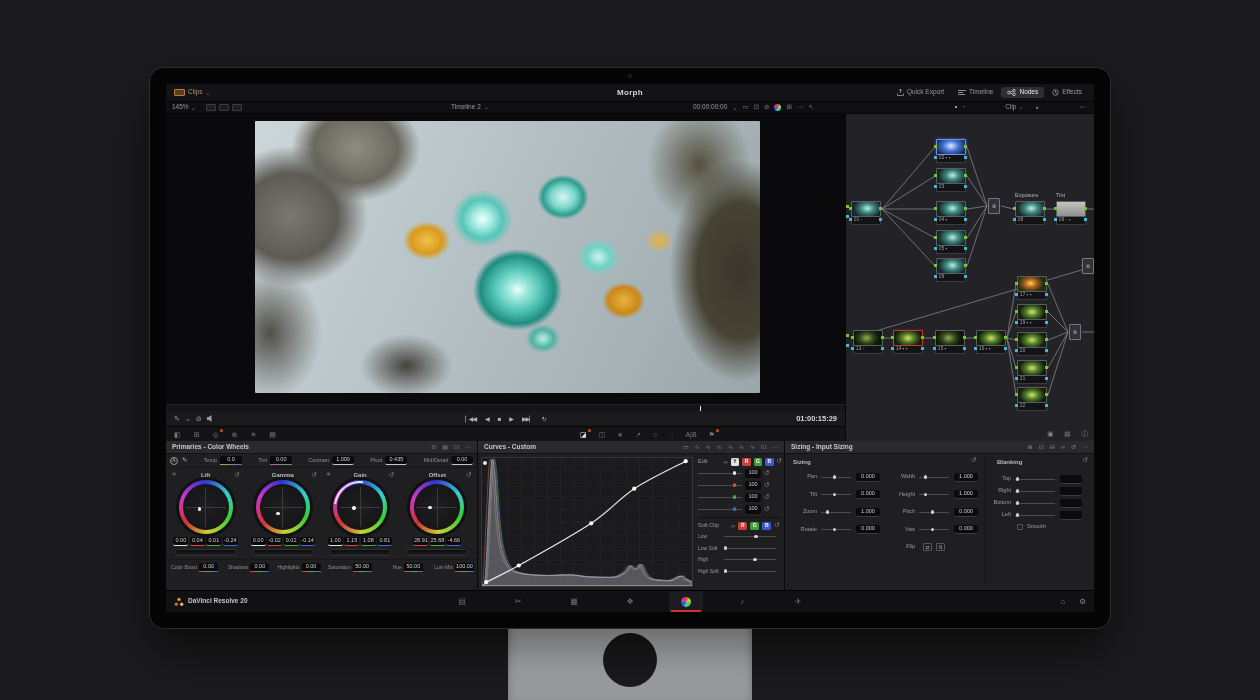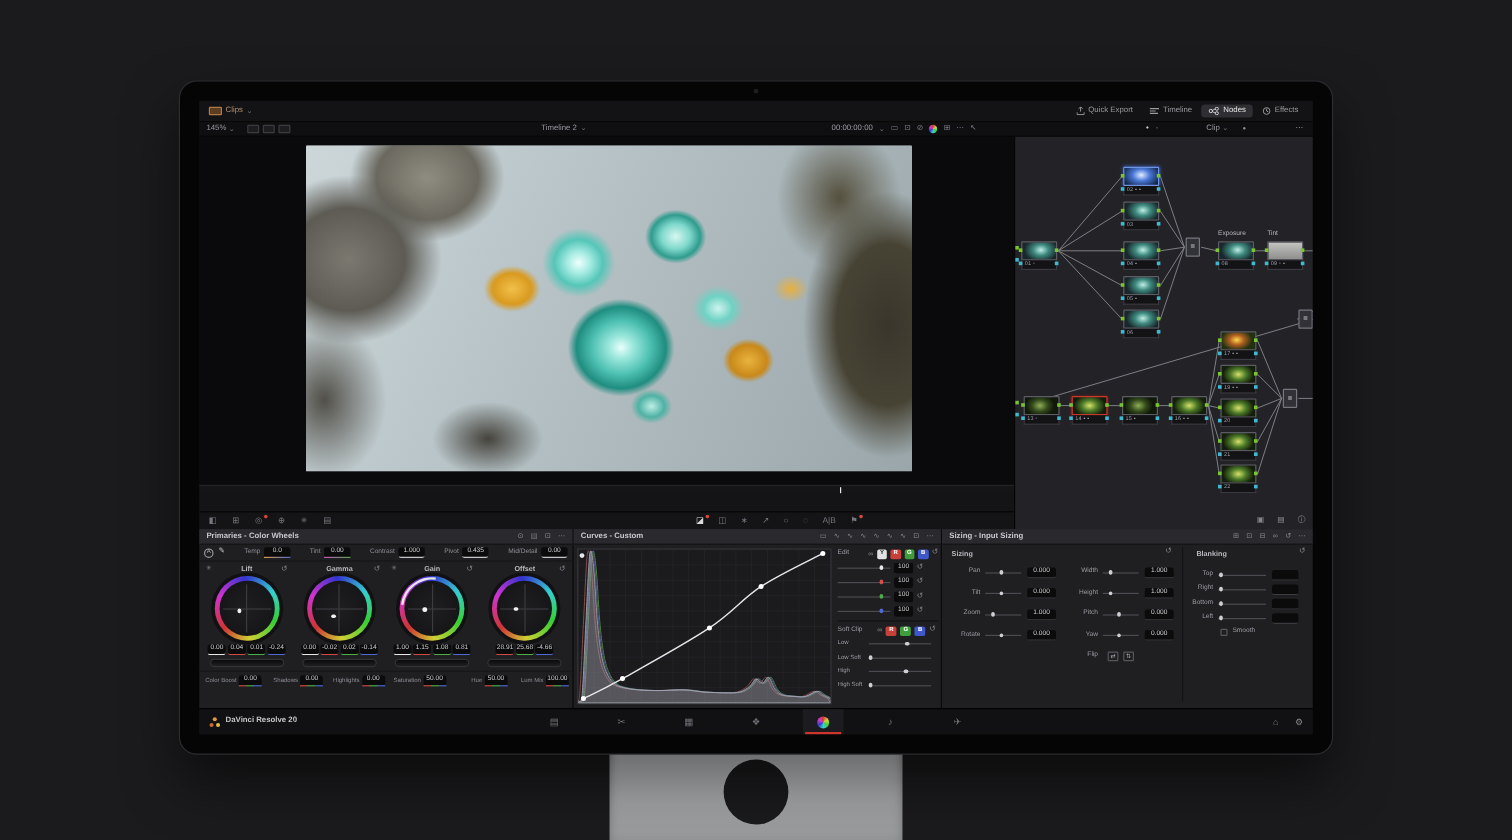--- a/index.html
+++ b/index.html
@@ -197,20 +197,21 @@
   <div class="monitor">
     <div class="camera"></div>
     <div class="screen">
 
       <div class="topbar">
         <div class="clips-group">
           <span class="clips-icon"></span>
           <span class="lbl">Clips</span>
           <span class="caret">⌄</span>
         </div>
+        <div class="title">Morph</div>
         <div class="top-right" id="top-right">
             <div class="tbtn">
               <span class="tbi">
                 <svg width="7" height="7" viewBox="0 0 7 7">
                   <path d="M3.5 0 L3.5 4 M1.8 1.7 L3.5 0 L5.2 1.7 M0.5 4.5 L0.5 6.5 L6.5 6.5 L6.5 4.5" fill="none" stroke="#9a9aa0" stroke-width=".8"></path>
                 </svg>
               </span>
               <span class="tbl">Quick Export</span>
             </div>
             <div class="tbtn">
@@ -465,20 +466,37 @@
             <span class="ndot c" style="left: 28px; top: 17px;"></span>
           </div>
           <div class="mixnode" style="left: 223px; top: 210px;">≣</div>
           <div class="mixnode" style="left: 236px; top: 144px;">≣</div>
         </div>
 
       <div class="scrub">
         <div class="playhead" id="playhead" style="left: 534px;"></div>
       </div>
 
+      <div class="transport">
+        <div class="tr-left" id="tr-left">
+            <span>✎</span>
+            <span>⌄</span>
+            <span>⊘</span>
+            <span class="speaker"></span>
+          </div>
+        <div class="tr-center" id="tr-center">
+            <span>▏◀◀</span>
+            <span>◀</span>
+            <span>■</span>
+            <span>▶</span>
+            <span>▶▶▏</span>
+            <span>↻</span>
+          </div>
+        <div class="tr-right">01:00:15:29</div>
+      </div>
 
       <div class="gradetools gt">
         <div class="gt-left" id="gt-left">
             <i>◧</i>
             <i>⊞</i>
             <i class="dot ">◎</i>
             <i>⊕</i>
             <i>✳</i>
             <i>▤</i>
           </div>

